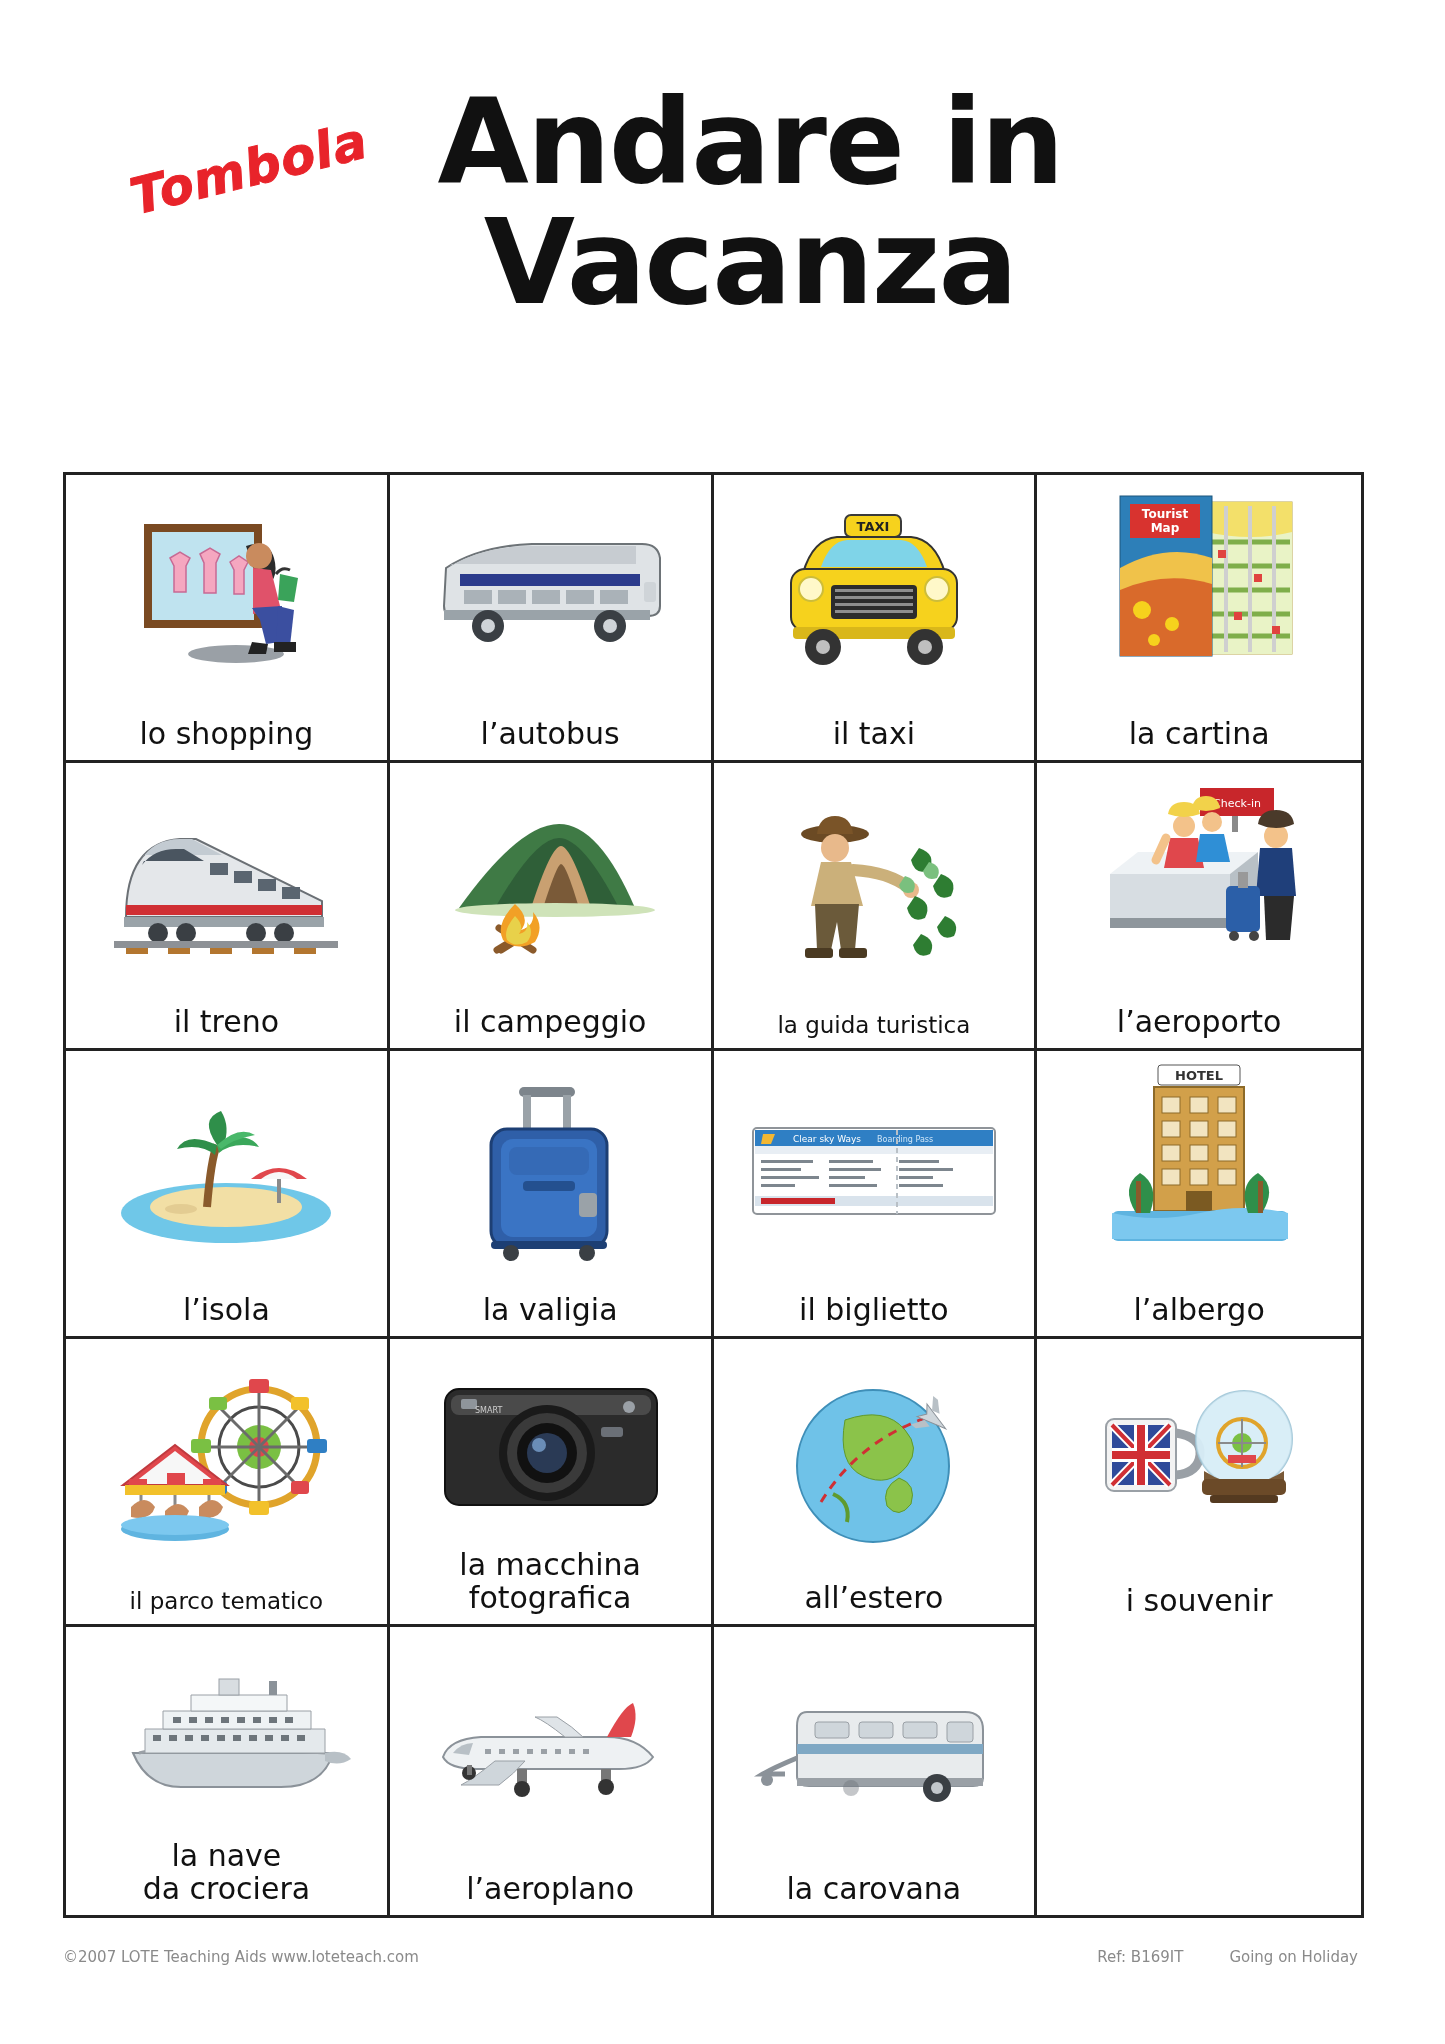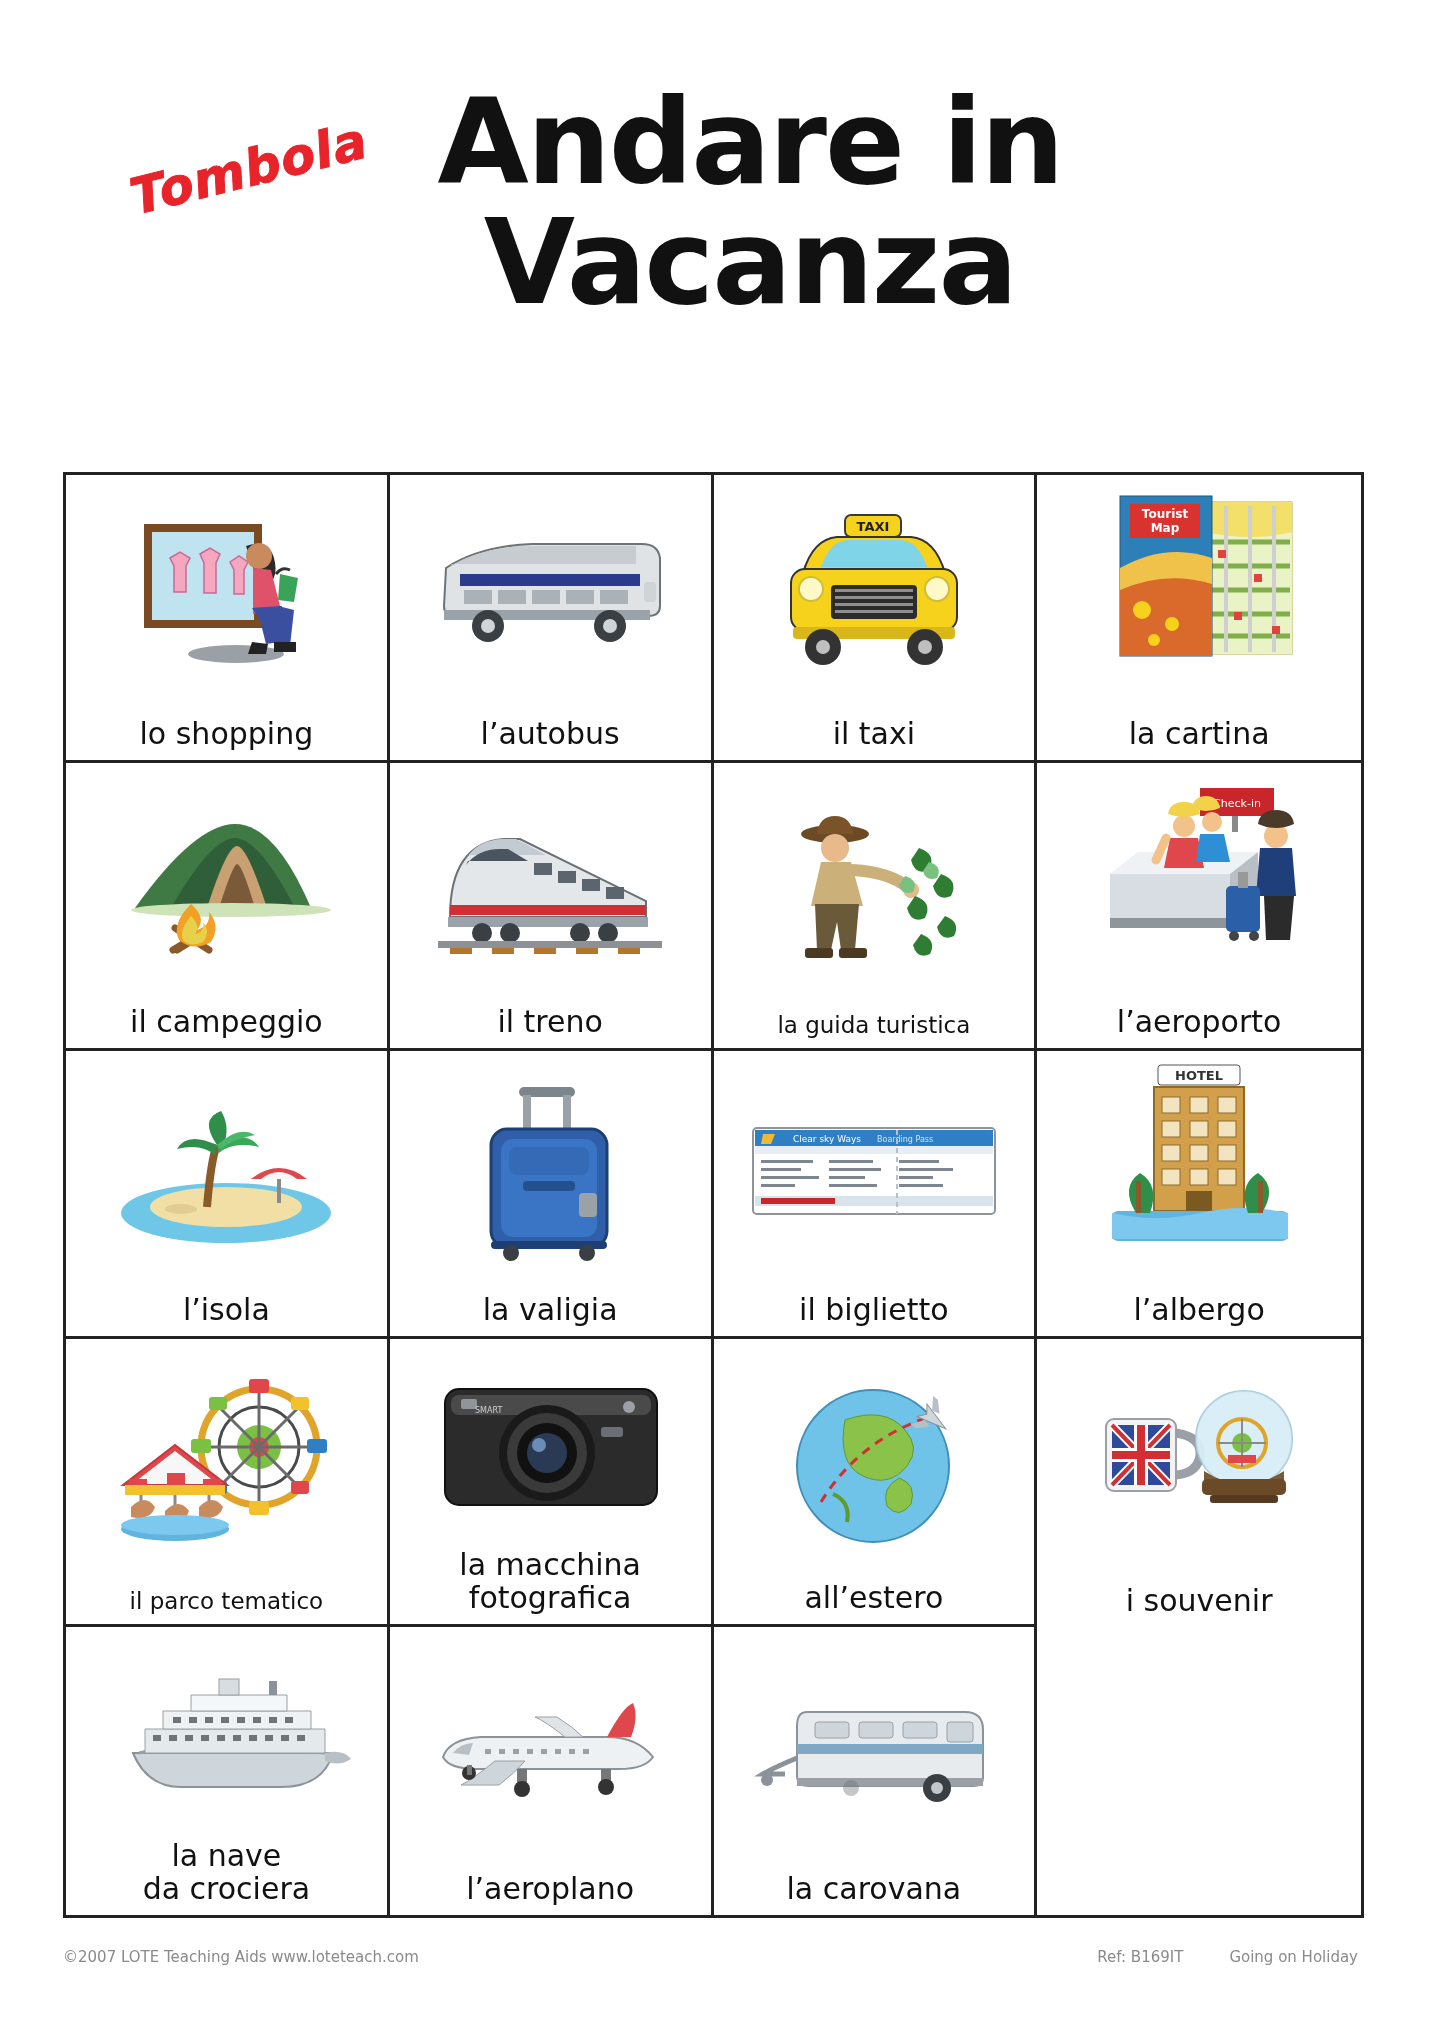--- a/index.html
+++ b/index.html
@@ -246,39 +246,20 @@
               <circle cx="78" cy="130" r="7"></circle>
               <circle cx="60" cy="146" r="6"></circle>
           </g>
         </svg>
       </div>
       <div class="label">la cartina</div>
     </div>
 
     <div class="cell">
       <div class="art">
-        <svg width="230" height="170" viewBox="0 0 230 170">
-          <path d="M24 108 q60 -84 100 -84 q40 0 76 84z" fill="#3f7a45"></path>
-          <path d="M60 108 q40 -70 64 -70 q24 0 60 70z" fill="#2f5f38"></path>
-          <path d="M96 108 q20 -62 30 -62 q10 0 30 62z" fill="#c9a071"></path>
-          <path d="M108 108 q14 -44 18 -44 q5 0 18 44z" fill="#7a5a38"></path>
-          <ellipse cx="120" cy="110" rx="100" ry="7" fill="#cfe3b9"></ellipse>
-          <g>
-            <path d="M62 150 l36 -22 M66 150 l32 -20" stroke="#8b5a2b" stroke-width="7" stroke-linecap="round"></path>
-            <path d="M98 150 l-34 -22" stroke="#8b5a2b" stroke-width="7" stroke-linecap="round"></path>
-            <path d="M80 104 q16 14 6 26 q14 -4 12 -18 q12 14 2 30 q-18 10 -32 -2 q-8 -16 12 -36z" fill="#f2a026"></path>
-            <path d="M80 116 q10 10 4 18 q10 -2 8 -12 q8 10 0 20 q-12 6 -20 -2 q-4 -10 8 -24z" fill="#e8d14a"></path>
-          </g>
-        </svg>
-      </div>
-      <div class="label">il campeggio</div>
-    </div>
-
-    <div class="cell">
-      <div class="art">
         <svg width="240" height="160" viewBox="0 0 240 160">
           <path d="M20 112 q0 -74 54 -78 h16 l126 62 v16z" fill="#e4e7ea" stroke="#6b7075" stroke-width="2"></path>
           <path d="M34 56 q14 -22 40 -22 h12 l30 16 H38z" fill="#c3cbd2"></path>
           <path d="M36 60 q12 -16 34 -16 h8 l20 12 H38z" fill="#4a5560"></path>
           <g fill="#5a6570">
             <rect x="104" y="58" width="18" height="12"></rect>
             <rect x="128" y="66" width="18" height="12"></rect>
             <rect x="152" y="74" width="18" height="12"></rect>
             <rect x="176" y="82" width="18" height="12"></rect>
           </g>
@@ -294,20 +275,39 @@
           <g fill="#b3762f">
             <rect x="20" y="143" width="22" height="6"></rect>
               <rect x="62" y="143" width="22" height="6"></rect>
             <rect x="104" y="143" width="22" height="6"></rect>
               <rect x="146" y="143" width="22" height="6"></rect>
             <rect x="188" y="143" width="22" height="6"></rect>
           </g>
         </svg>
       </div>
       <div class="label">il treno</div>
+    </div>
+
+    <div class="cell">
+      <div class="art">
+        <svg width="230" height="170" viewBox="0 0 230 170">
+          <path d="M24 108 q60 -84 100 -84 q40 0 76 84z" fill="#3f7a45"></path>
+          <path d="M60 108 q40 -70 64 -70 q24 0 60 70z" fill="#2f5f38"></path>
+          <path d="M96 108 q20 -62 30 -62 q10 0 30 62z" fill="#c9a071"></path>
+          <path d="M108 108 q14 -44 18 -44 q5 0 18 44z" fill="#7a5a38"></path>
+          <ellipse cx="120" cy="110" rx="100" ry="7" fill="#cfe3b9"></ellipse>
+          <g>
+            <path d="M62 150 l36 -22 M66 150 l32 -20" stroke="#8b5a2b" stroke-width="7" stroke-linecap="round"></path>
+            <path d="M98 150 l-34 -22" stroke="#8b5a2b" stroke-width="7" stroke-linecap="round"></path>
+            <path d="M80 104 q16 14 6 26 q14 -4 12 -18 q12 14 2 30 q-18 10 -32 -2 q-8 -16 12 -36z" fill="#f2a026"></path>
+            <path d="M80 116 q10 10 4 18 q10 -2 8 -12 q8 10 0 20 q-12 6 -20 -2 q-4 -10 8 -24z" fill="#e8d14a"></path>
+          </g>
+        </svg>
+      </div>
+      <div class="label">il campeggio</div>
     </div>
 
     <div class="cell">
       <div class="art">
         <svg width="210" height="170" viewBox="0 0 210 170">
           <ellipse cx="66" cy="30" rx="34" ry="9" fill="#6b4a24"></ellipse>
           <path d="M48 30 q2 -18 18 -18 q16 0 18 18z" fill="#7a5428"></path>
           <circle cx="66" cy="44" r="14" fill="#e8b98b"></circle>
           <path d="M52 58 h30 l12 44 h-52z" fill="#cbb07a"></path>
           <path d="M84 66 q36 2 56 18" stroke="#cbb07a" stroke-width="12" fill="none" stroke-linecap="round"></path>

